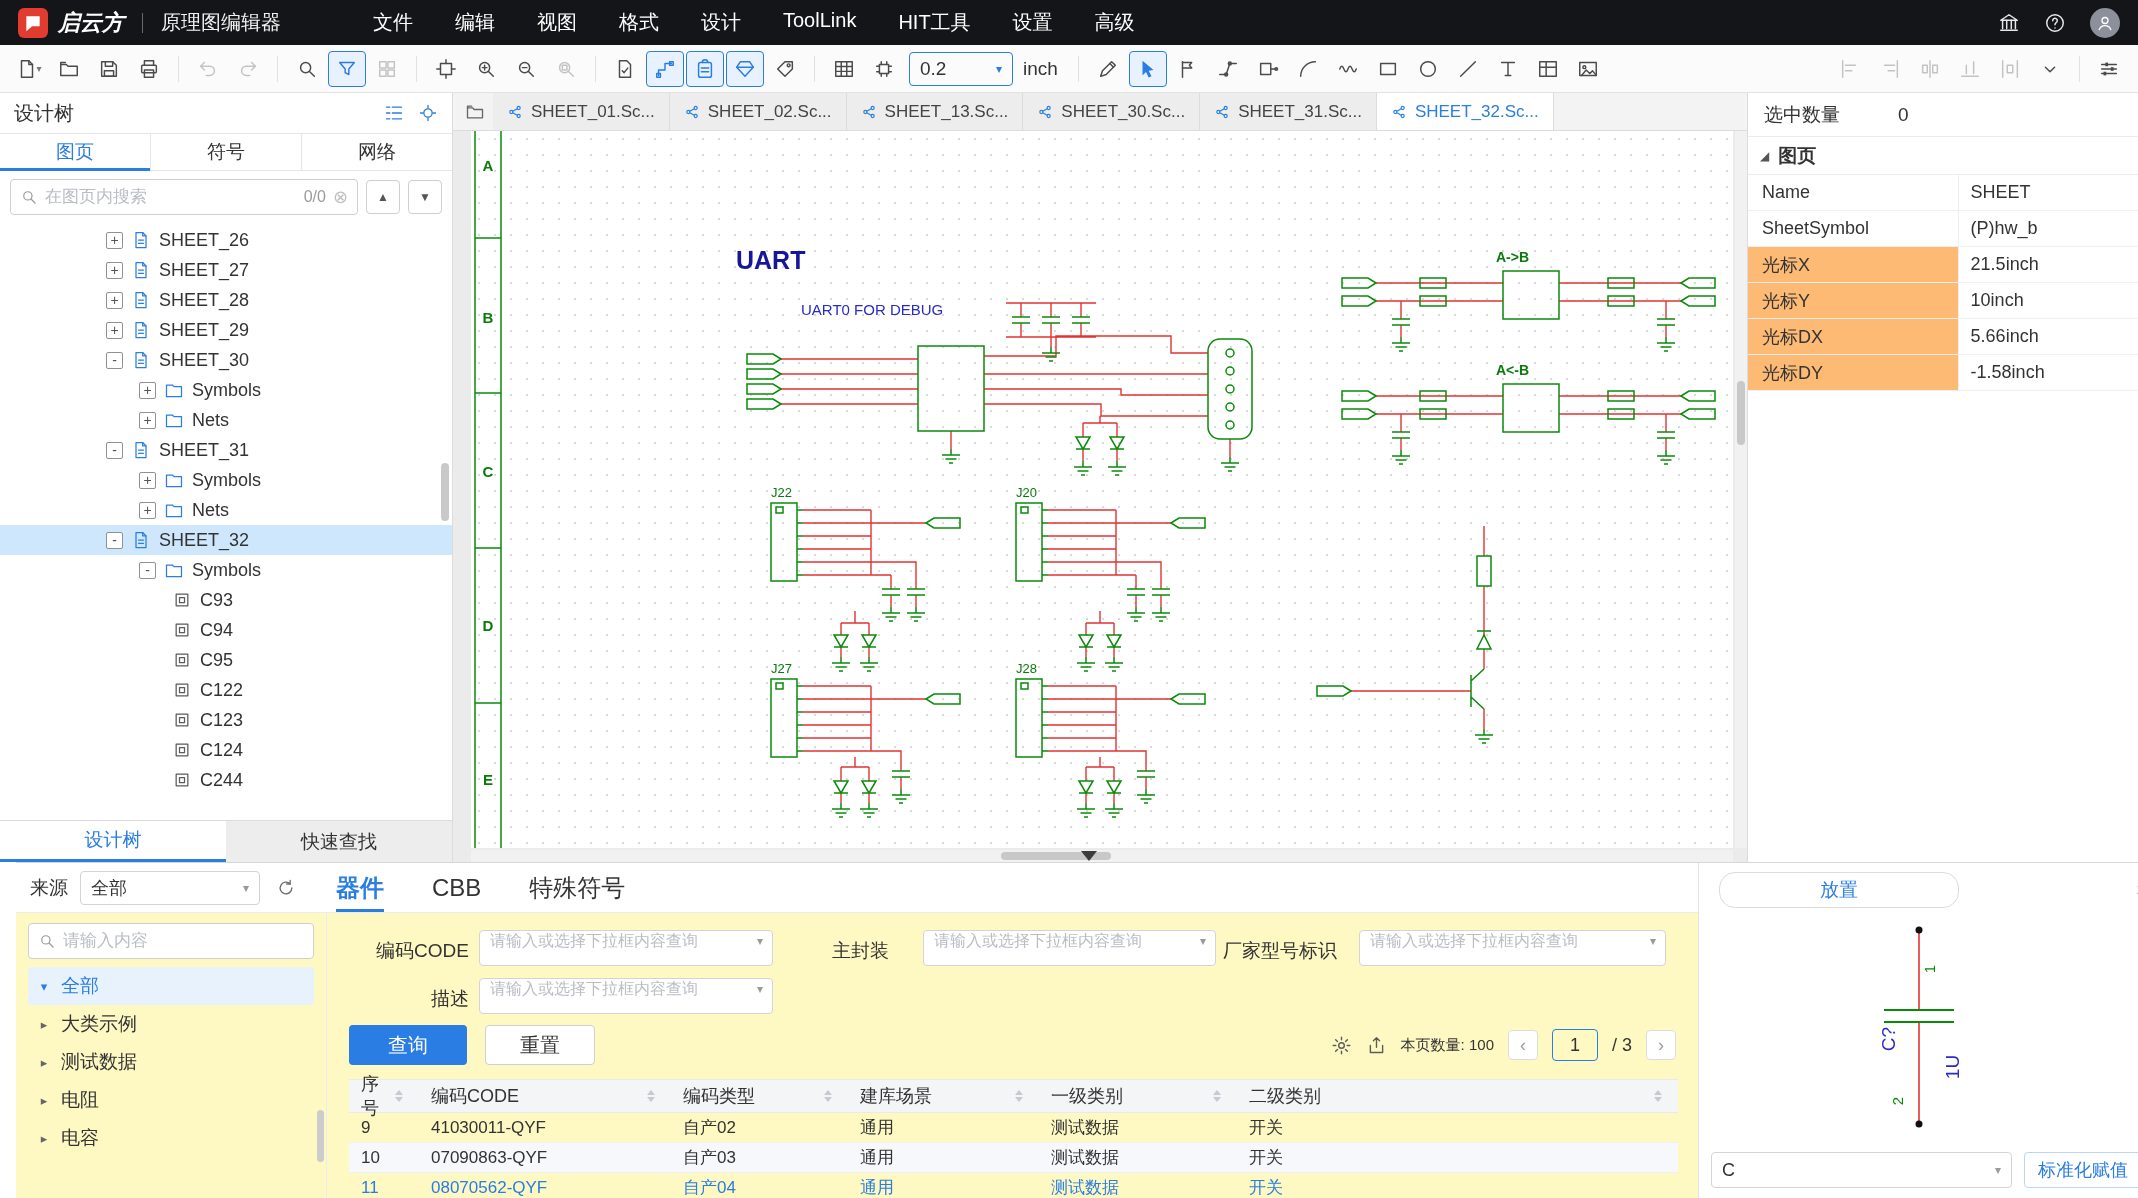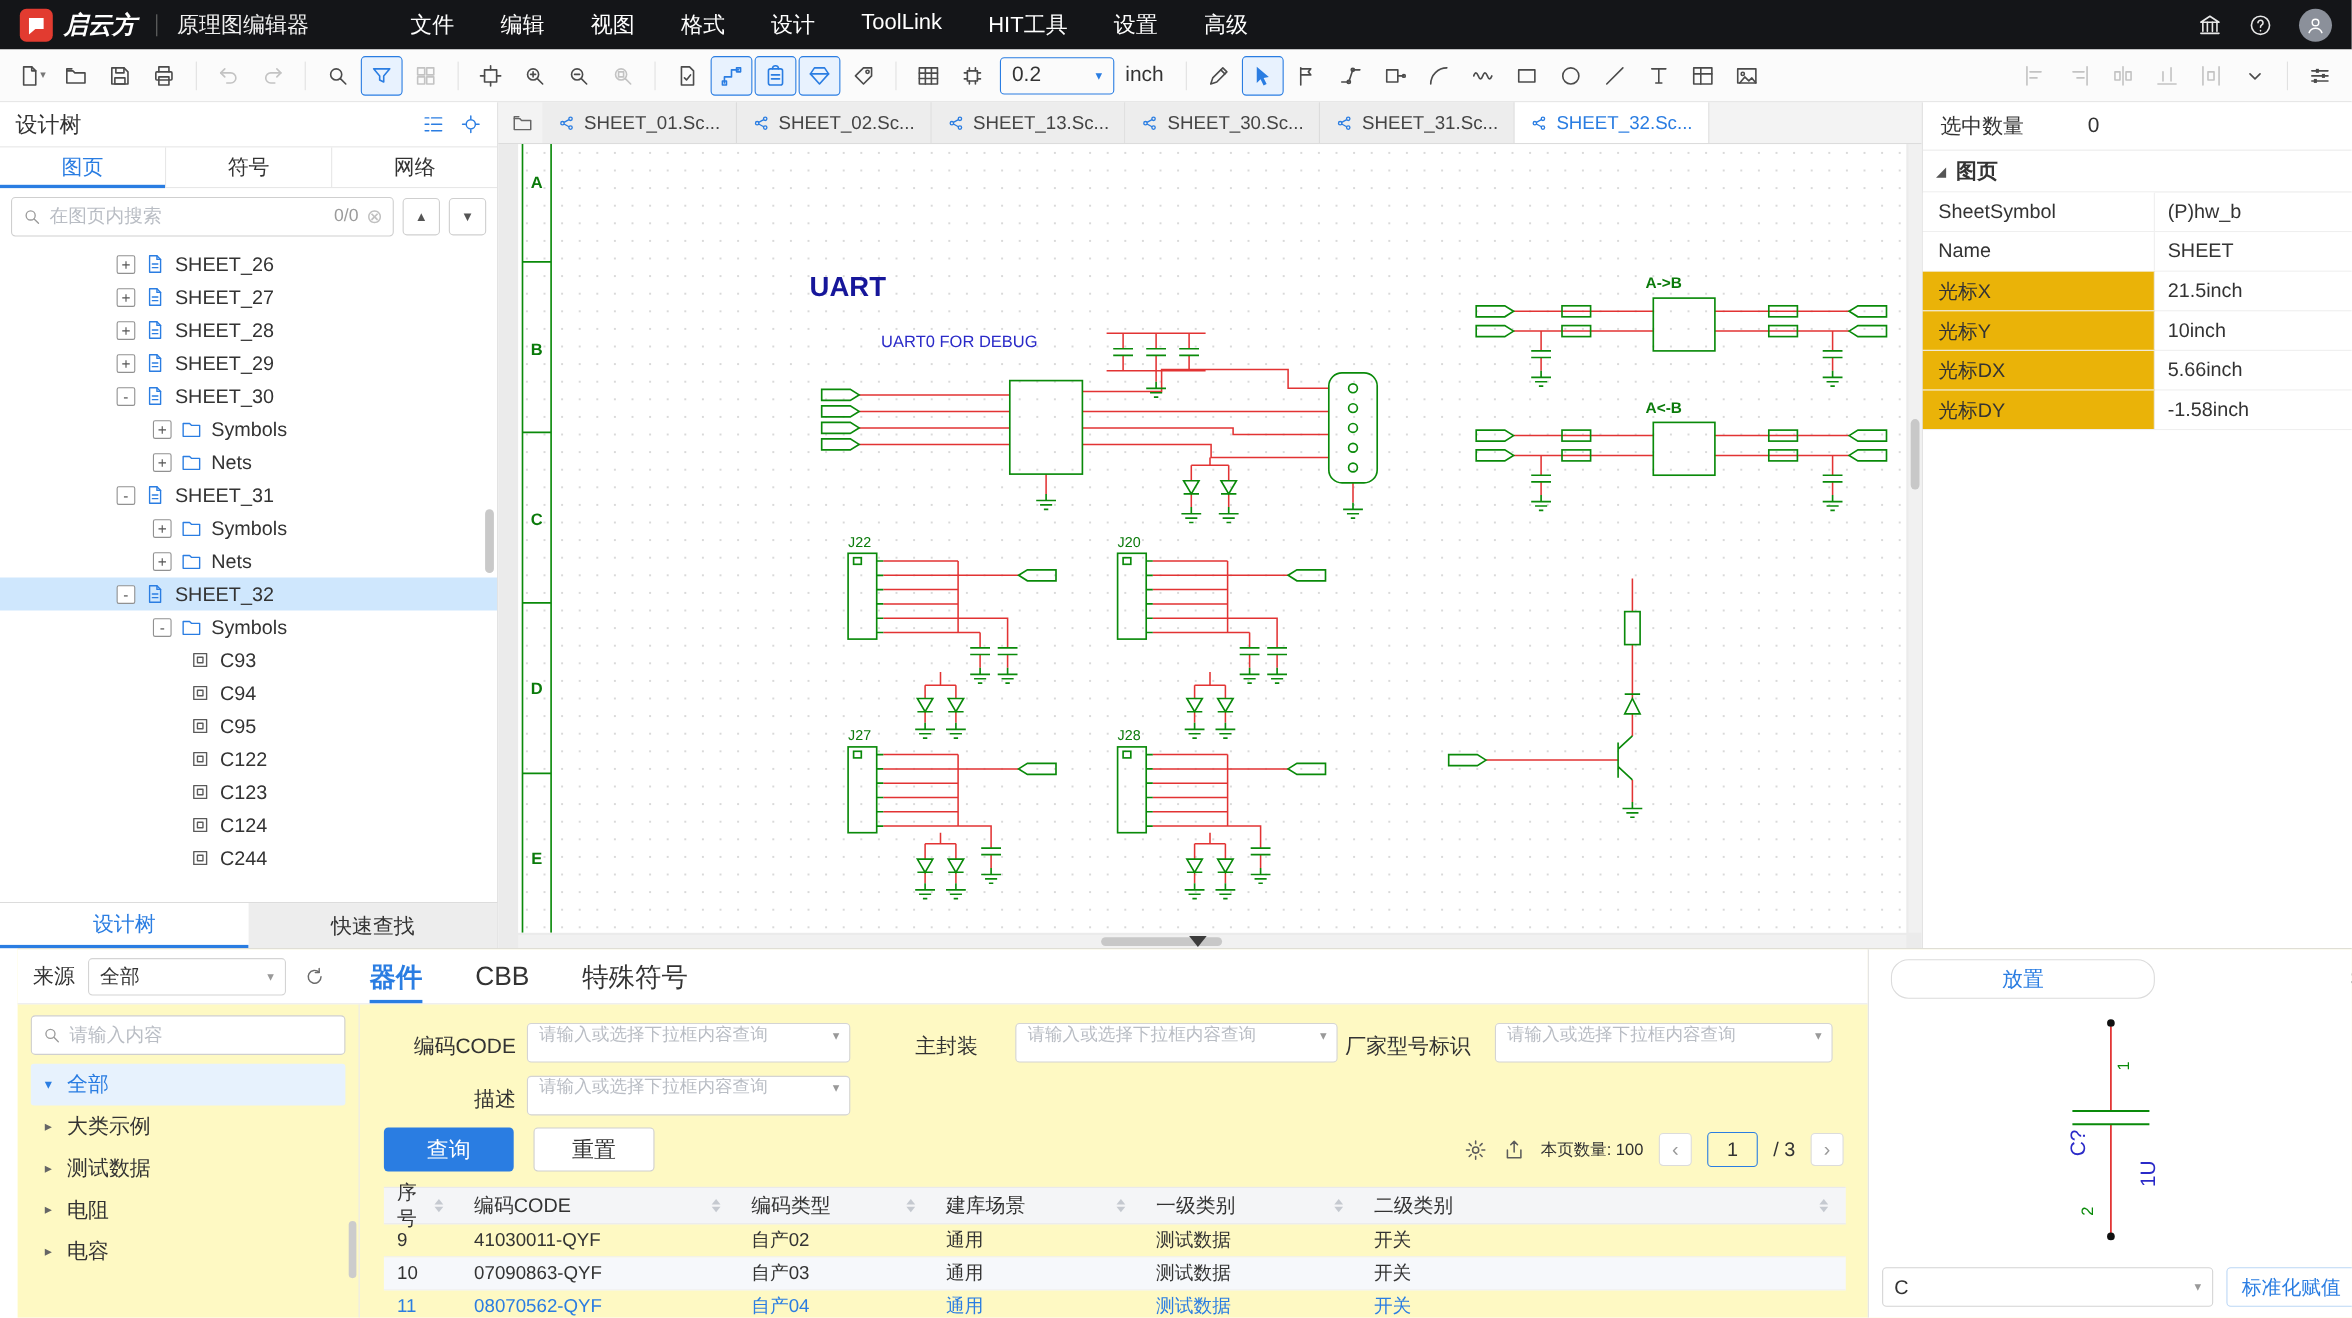--- a/index.html
+++ b/index.html
@@ -102,21 +102,21 @@
   .collapse-tri{position:absolute;left:48.5%;bottom:1px;width:0;height:0;
     border-left:8px solid transparent;border-right:8px solid transparent;border-top:10px solid #3c3c3c}
 
   
   #right-panel{width:391px;flex:none;background:#fff;border-left:1px solid #dcdcdc}
   .rp-top{height:44px;display:flex;align-items:center;padding:0 16px;border-bottom:1px solid #ececec;font-size:19px}
   .rp-topval{margin-left:58px}
   .rp-sec{height:38px;display:flex;align-items:center;gap:9px;padding:0 12px;font-size:19px;font-weight:bold;border-bottom:1px solid #ececec}
   .rp-tri{font-size:12px;color:#555;font-weight:normal;font-family:"DejaVu Sans",sans-serif}
   .rp-row{display:flex;height:36px;border-bottom:1px solid #efefef;font-size:18px}
-  .rp-name{width:54%;padding:0 14px;display:flex;align-items:center;background:#eab308;border-right:1px solid #efefef;white-space:nowrap;overflow:hidden}
+  .rp-name{width:54%;padding:0 14px;display:flex;align-items:center;background:#fdba74;border-right:1px solid #efefef;white-space:nowrap;overflow:hidden}
   .rp-row.plain .rp-name{background:#fff}
   .rp-val{flex:1;padding:0 12px;display:flex;align-items:center;white-space:nowrap;overflow:hidden}
 
   
   #bottom-panel{position:absolute;left:16px;top:862px;width:2138px;height:336px;background:#fef9c3;border-top:1px solid #d8d8d8}
   .bp-strip{position:absolute;left:0;top:0;width:1682px;height:50px;display:flex;align-items:center;padding:0 14px;border-bottom:1px solid #ececec;background:#fff}
   .src-label{font-size:19px;margin-right:12px}
   .src-select{width:180px;height:34px;border:1px solid #d4d4d4;border-radius:4px;display:flex;align-items:center;justify-content:space-between;padding:0 10px;font-size:18px;background:#fff}
   .caret{font-size:12px;color:#999}
   .sync-btn{margin-left:16px;color:#6b6b6b;display:flex}
@@ -1149,27 +1149,27 @@
         <span>选中数量</span>
         <span class="rp-topval">0</span>
       </div>
       <div class="rp-sec">
         <span class="rp-tri">◢</span>
         <span>图页</span>
       </div>
       <div class="rp-rows">
 
           <div class="rp-row plain">
+            <span class="rp-name">Name</span>
+            <span class="rp-val">SHEET</span>
+          </div>
+
+          <div class="rp-row plain">
             <span class="rp-name">SheetSymbol</span>
             <span class="rp-val">(P)hw_b</span>
-          </div>
-
-          <div class="rp-row plain">
-            <span class="rp-name">Name</span>
-            <span class="rp-val">SHEET</span>
           </div>
 
           <div class="rp-row">
             <span class="rp-name">光标X</span>
             <span class="rp-val">21.5inch</span>
           </div>
 
           <div class="rp-row">
             <span class="rp-name">光标Y</span>
             <span class="rp-val">10inch</span>

